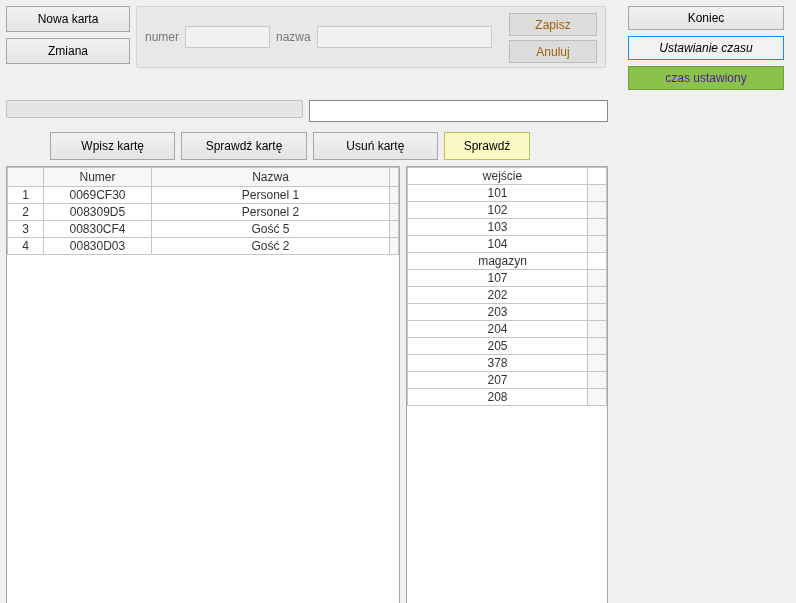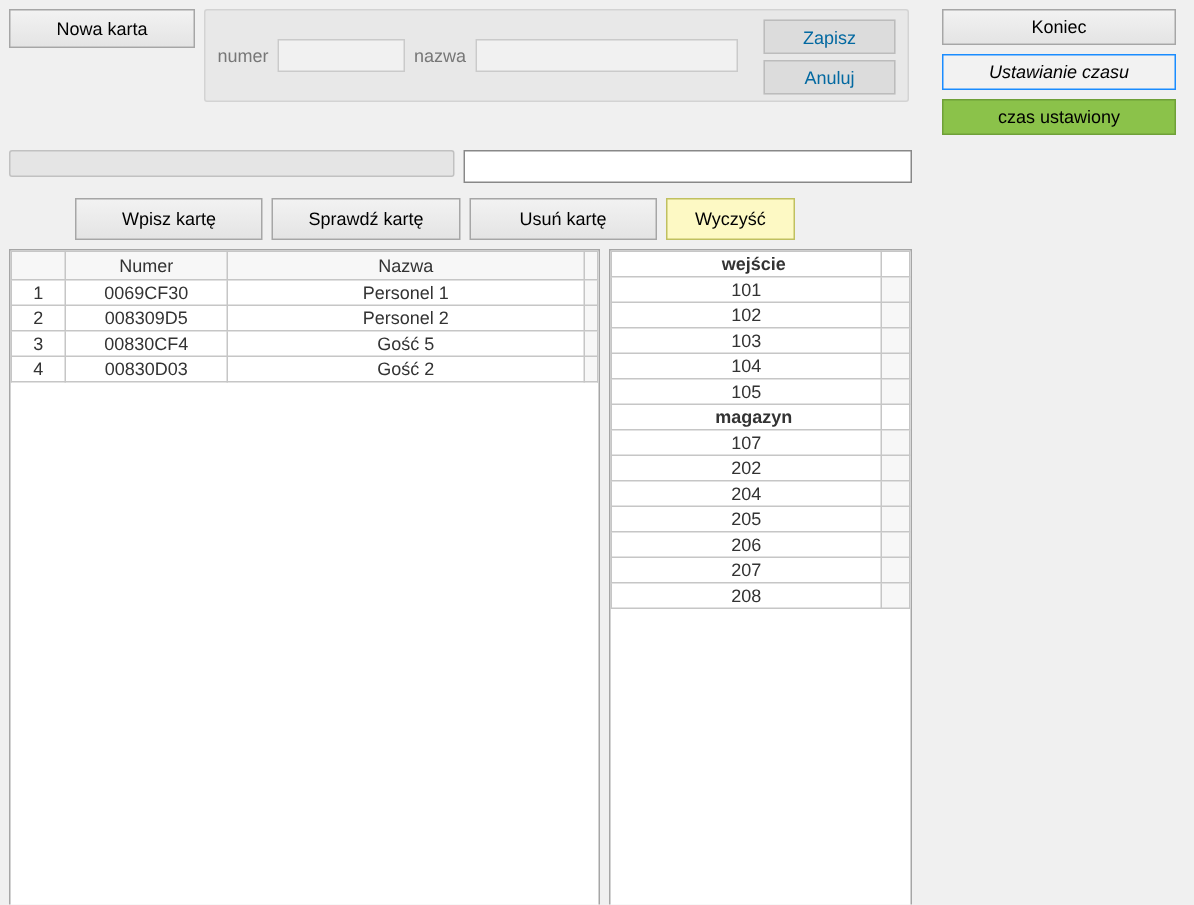--- a/index.html
+++ b/index.html
@@ -30,33 +30,33 @@
     border: 1px solid #a6a6a6;
     font-size: 12px;
     cursor: pointer;
     display: flex;
     align-items: center;
     justify-content: center;
     padding: 0 4px;
     white-space: nowrap;
   }
   .btn.disabled {
-    color: #0369a1;
+    color: #a16207;
     background: #dcdcdc;
     border: 1px solid #bcbcbc;
     cursor: default;
   }
   .btn.yellow {
     background: #fdf9c4;
     border: 1px solid #c0c060;
   }
   .btn.green-status {
     background: #8bc24a;
     border: 1px solid #6fa038;
-    color: #000000;
+    color: #4c1d95;
     cursor: default;
   }
   .btn.blue-border {
     border: 1px solid #1a8cff;
     background: #f2f2f2;
     font-style: italic;
   }
   .form-panel {
     background: #e8e8e8;
     border: 1px solid #d3d3d3;
@@ -162,30 +162,31 @@
     height: 17px;
   }
   .left-table th.idx { width: 36px; }
   .left-table th.num { width: 108px; }
   .left-table th.naz { }
   .left-table th.spc { width: 8px; }
   .left-table td.spc { background: #f7f7f7; }
   .right-table th.spc, .right-table td.spc { width: 8px; background: #f7f7f7; }
   .right-table .group-row td {
     background: #fff;
-    font-weight: bold;
+    font-weight: normal;
     padding-left: 14px;
   }
 </style>
 </head>
 <body>
 
 <div class="top-area">
   <div class="left-buttons">
     <button class="btn">Nowa karta</button>
+    <button class="btn">Zmiana</button>
   </div>
 
   <div class="form-panel">
     <label>numer</label>
     <input type="text" class="txt numer" disabled="" value="" style="">
     <label>nazwa</label>
     <input type="text" class="txt nazwa" disabled="" value="" style="">
     <div class="save-col">
       <button class="btn disabled" disabled="">Zapisz</button>
       <button class="btn disabled" disabled="">Anuluj</button>
@@ -203,21 +204,21 @@
 
 <div class="progress-row">
   <div class="progress"></div>
   <input type="text" class="search-field" value="" style="">
 </div>
 
 <div class="action-row">
   <button class="btn">Wpisz kartę</button>
   <button class="btn">Sprawdź kartę</button>
   <button class="btn">Usuń kartę</button>
-  <button class="btn yellow">Wyczyść</button>
+  <button class="btn yellow">Sprawdź</button>
 </div>
 
 <div class="content-row">
   <div class="table-wrap left-table">
     <table>
       <thead>
         <tr>
           <th class="idx"></th>
           <th class="num">Numer</th>
           <th class="naz">Nazwa</th>
@@ -269,46 +270,46 @@
             <td class="spc"></td>
           </tr>
           <tr>
             <td>103</td>
             <td class="spc"></td>
           </tr>
           <tr>
             <td>104</td>
             <td class="spc"></td>
           </tr>
-          <tr>
-            <td>105</td>
-            <td class="spc"></td>
-          </tr>
           <tr class="group-row">
             <td>magazyn</td>
             <td class="spc"></td>
           </tr>
           <tr>
             <td>107</td>
             <td class="spc"></td>
           </tr>
           <tr>
             <td>202</td>
             <td class="spc"></td>
           </tr>
           <tr>
+            <td>203</td>
+            <td class="spc"></td>
+          </tr>
+          <tr>
             <td>204</td>
             <td class="spc"></td>
           </tr>
           <tr>
             <td>205</td>
             <td class="spc"></td>
           </tr>
           <tr>
-            <td>206</td>
+            <td>378</td>
             <td class="spc"></td>
           </tr>
           <tr>
             <td>207</td>
             <td class="spc"></td>
           </tr>
           <tr>
             <td>208</td>
             <td class="spc"></td>
           </tr>

